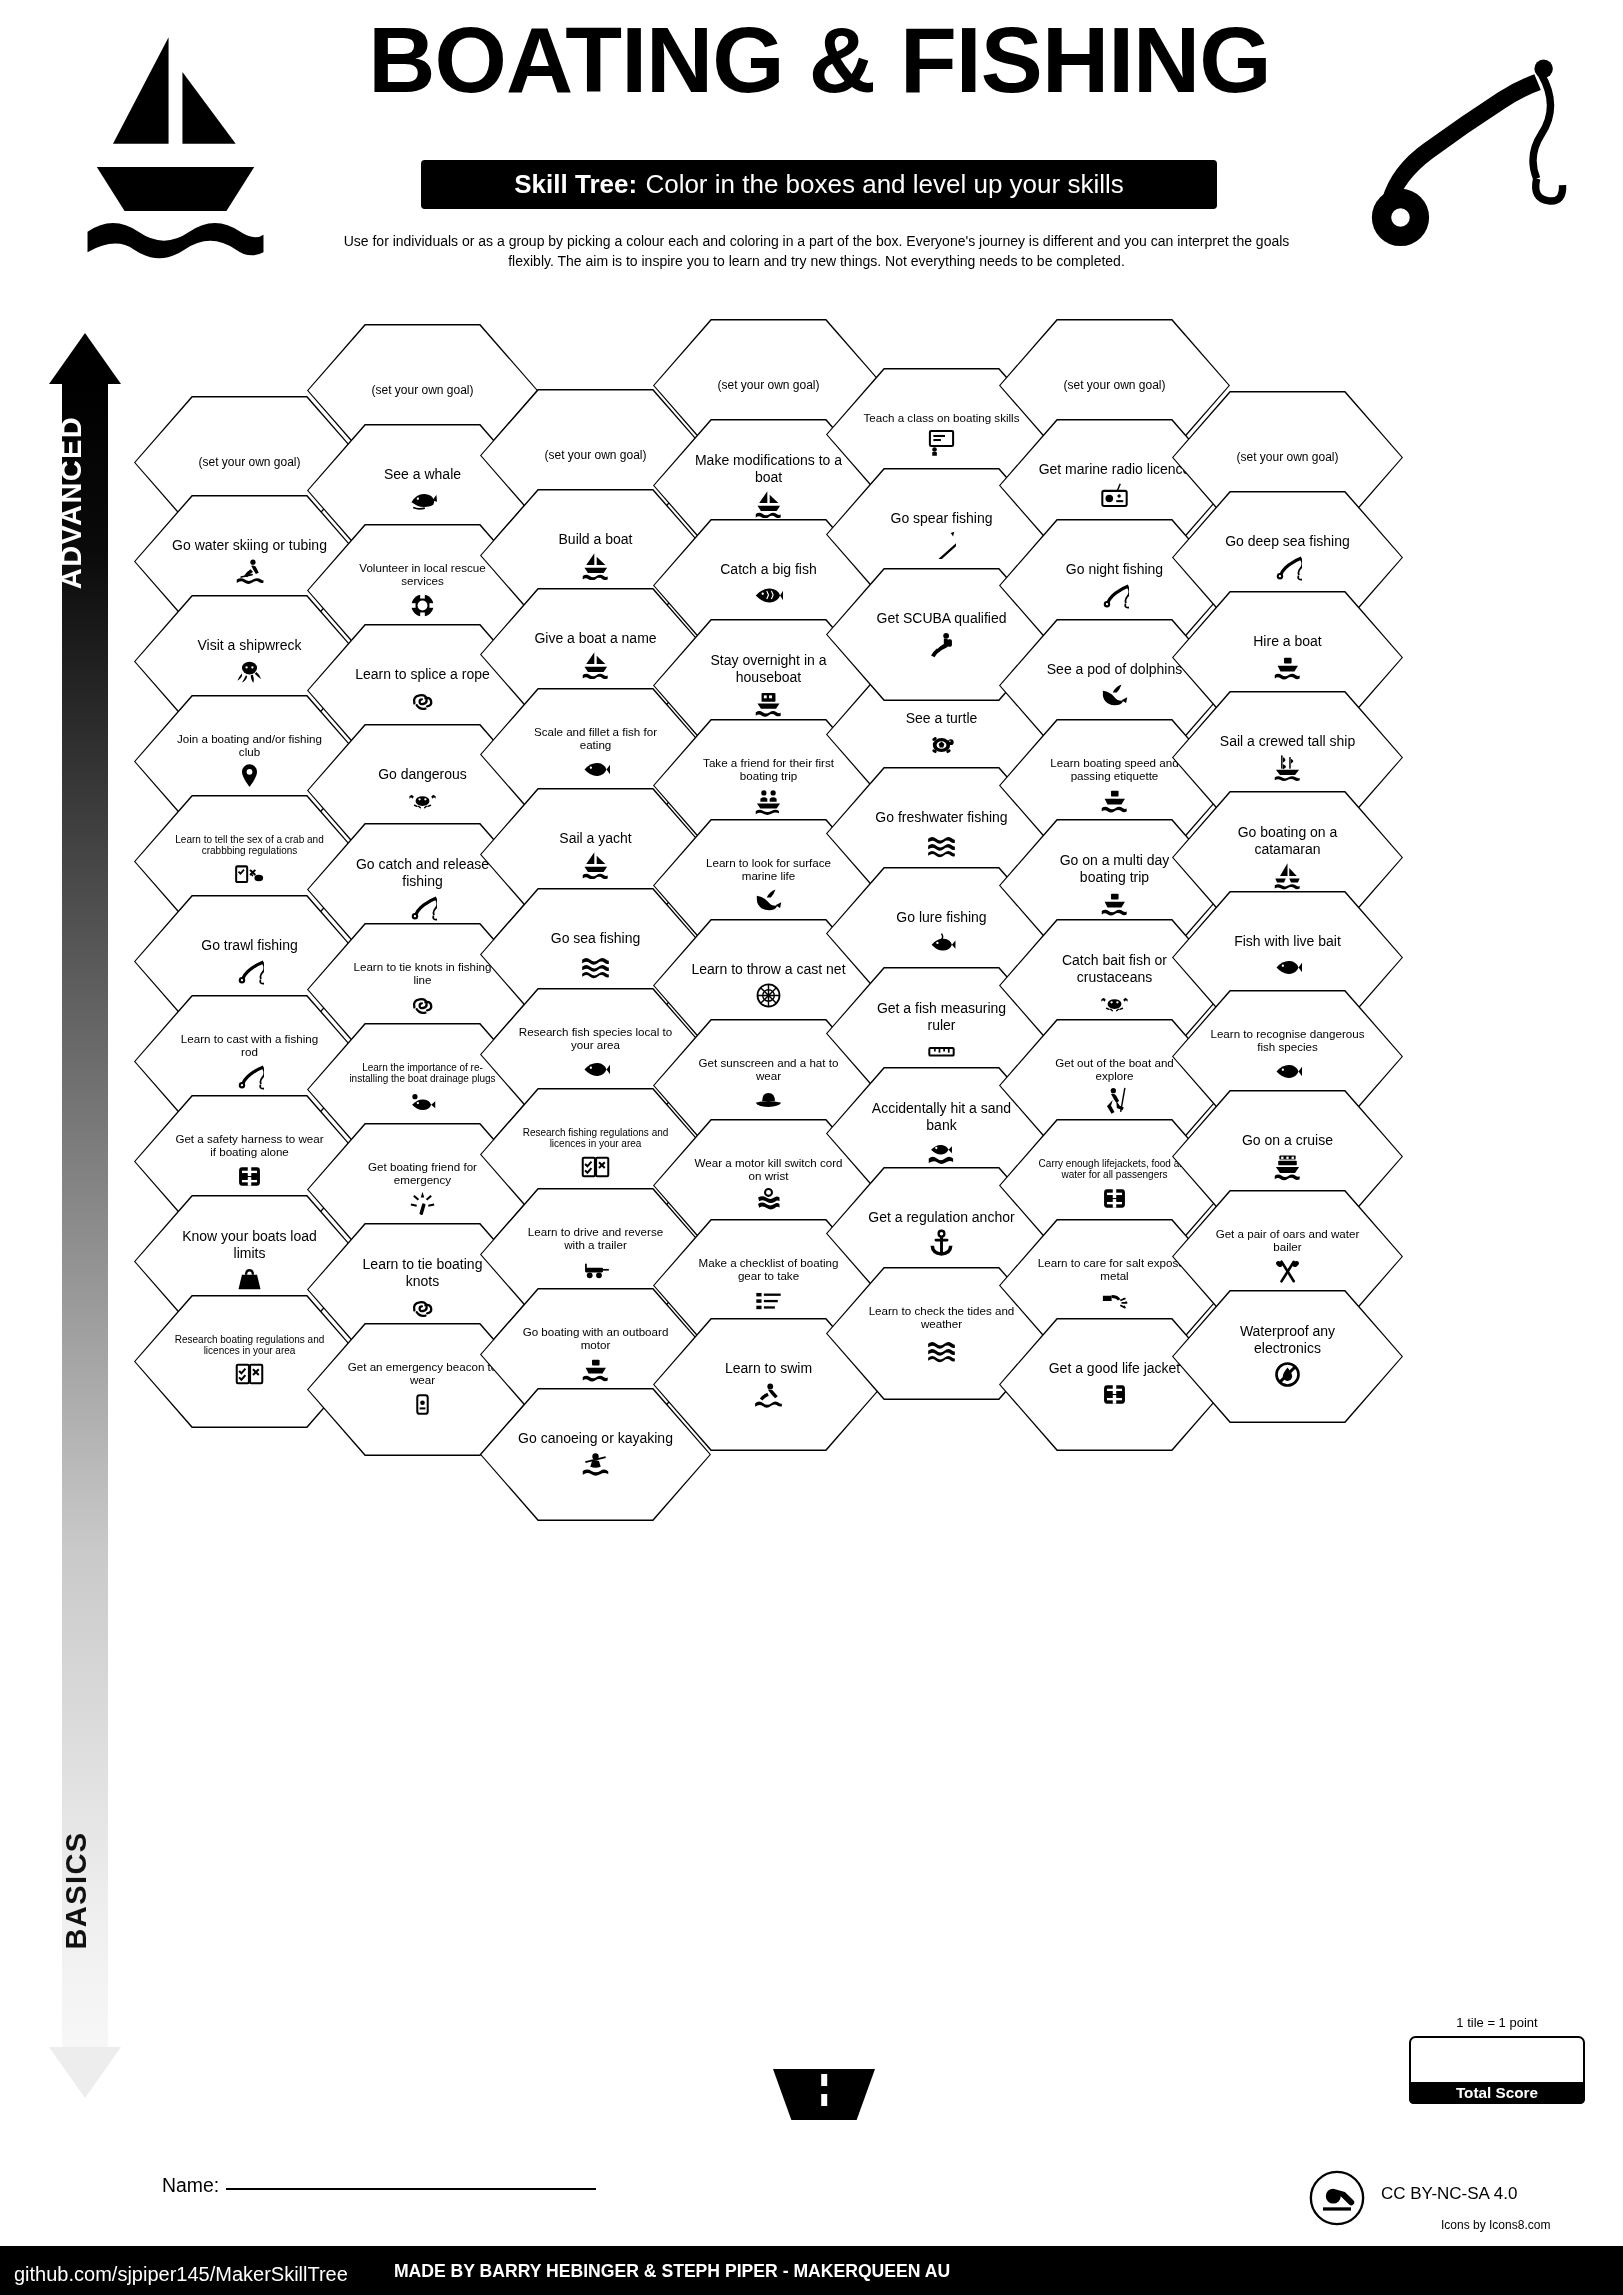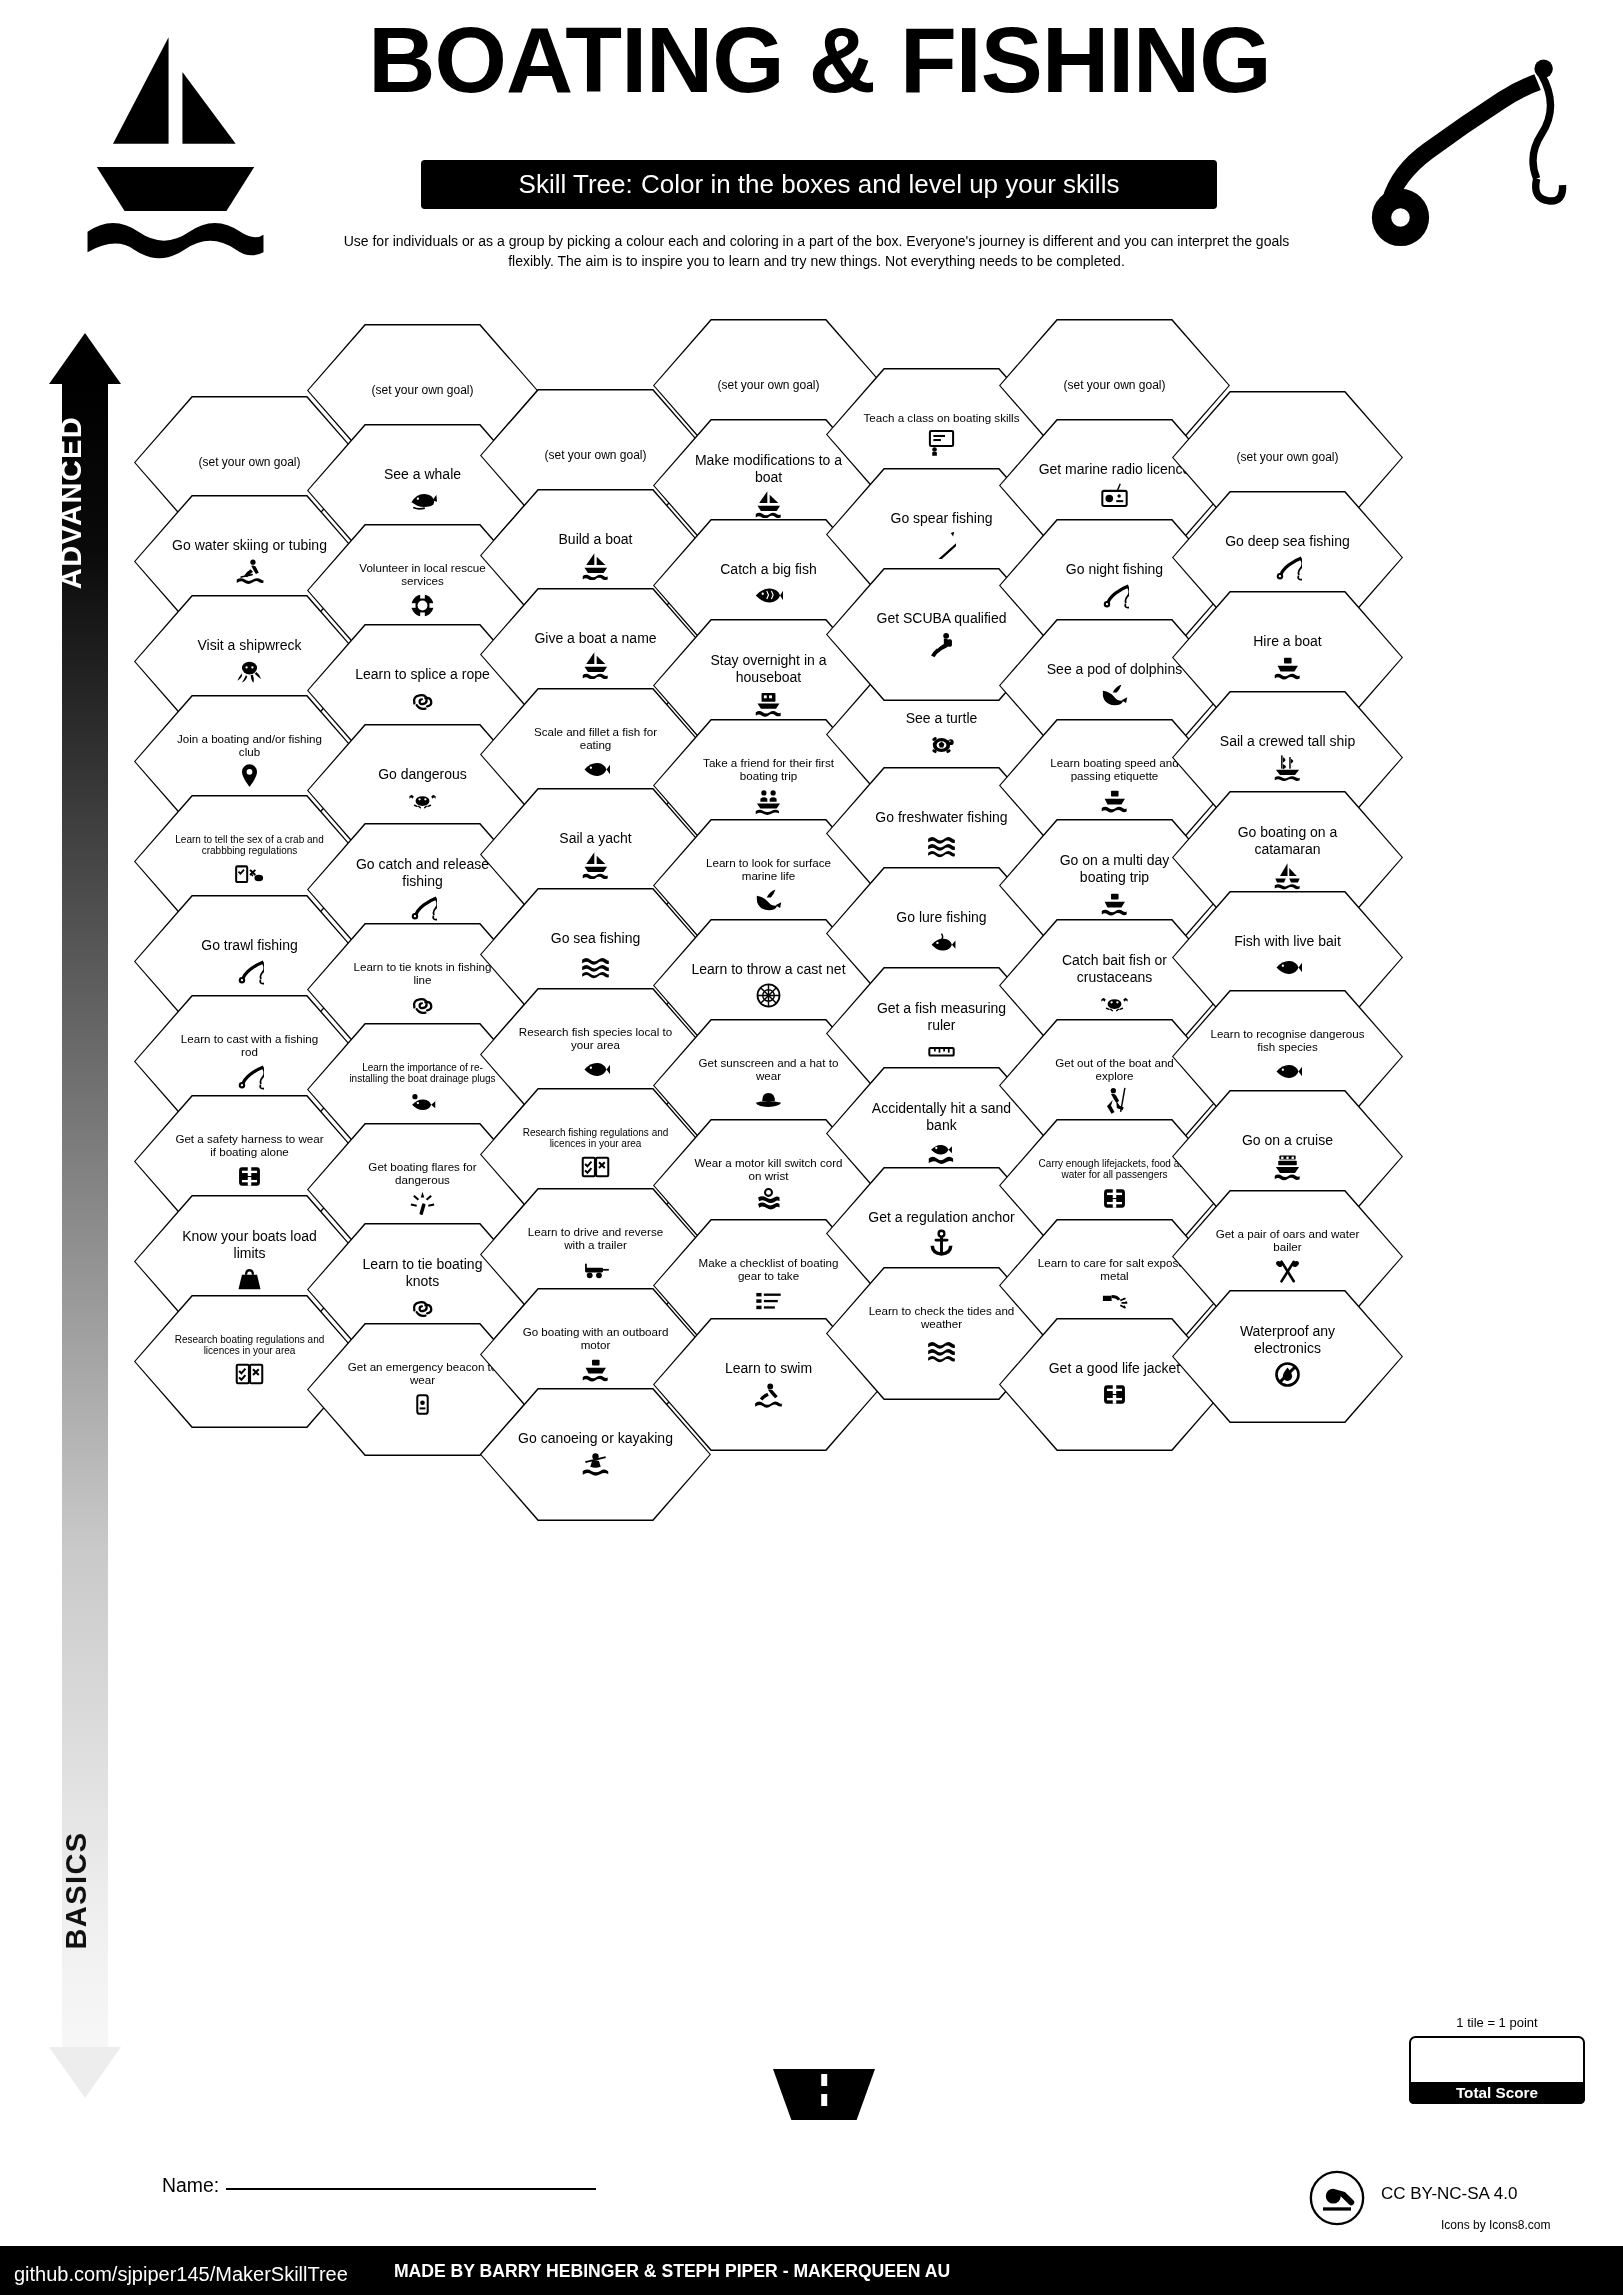--- a/index.html
+++ b/index.html
@@ -25,21 +25,21 @@
     text-align:center;
     font-size:93px; font-weight:bold; letter-spacing:-0.9px;
     line-height:1.0;
   }
   #subtitle-bar {
     position:absolute; left:421px; top:160px; width:796px; height:49px;
     background:#000; color:#fff; border-radius:3.7px;
     display:flex; align-items:center; justify-content:center;
     font-size:26px;
   }
-  #subtitle-bar .st-strong { font-weight:normal; margin-right:8.3px; }
+  #subtitle-bar .st-strong { font-weight:bold; margin-right:8.3px; }
   #intro {
     position:absolute; left:324px; top:231px; width:985px;
     text-align:center; font-size:14px; line-height:1.45;
   }
 
   
   #levelbar { position:absolute; left:39px; top:333px; width:93px; height:1786px; }
   #lv-arrow-head {
     position:absolute; left:10.2px; top:0; width:0; height:0;
     border-left:36px solid transparent; border-right:36px solid transparent;
@@ -436,21 +436,21 @@
             <circle cx="34" cy="52" r="4" fill="#fff"></circle>
             <path d="M80 58 l14 -12 l0 24 Z"></path>
             <circle cx="24" cy="30" r="9"></circle>
           </svg>
         </div>
       </div>
     </div>
     <div class="hex" style="left: 307px; top: 1123px;">
       <div class="shape"></div>
       <div class="inner">
-        <div class="lbl small">Get boating flares for dangerous</div>
+        <div class="lbl small">Get boating friend for emergency</div>
         <div class="ico">
           <svg viewBox="0 0 100 100" width="29" height="29" aria-hidden="true">
             <rect x="44" y="46" width="12" height="40" rx="4" transform="rotate(16 50 66)"></rect>
             <path d="M50 6 l6 20 l-12 0 Z"></path>
             <path d="M20 20 l16 14 M80 20 l-16 14 M10 50 l20 4 M90 50 l-20 4" stroke="#000" stroke-width="7"></path>
           </svg>
         </div>
       </div>
     </div>
     <div class="hex" style="left: 307px; top: 1223px;">

